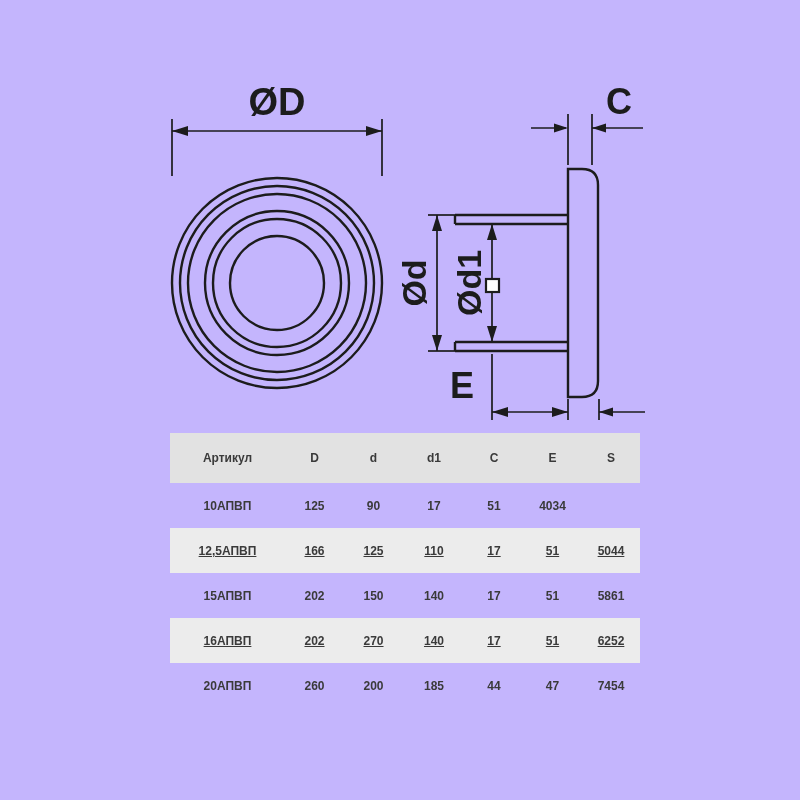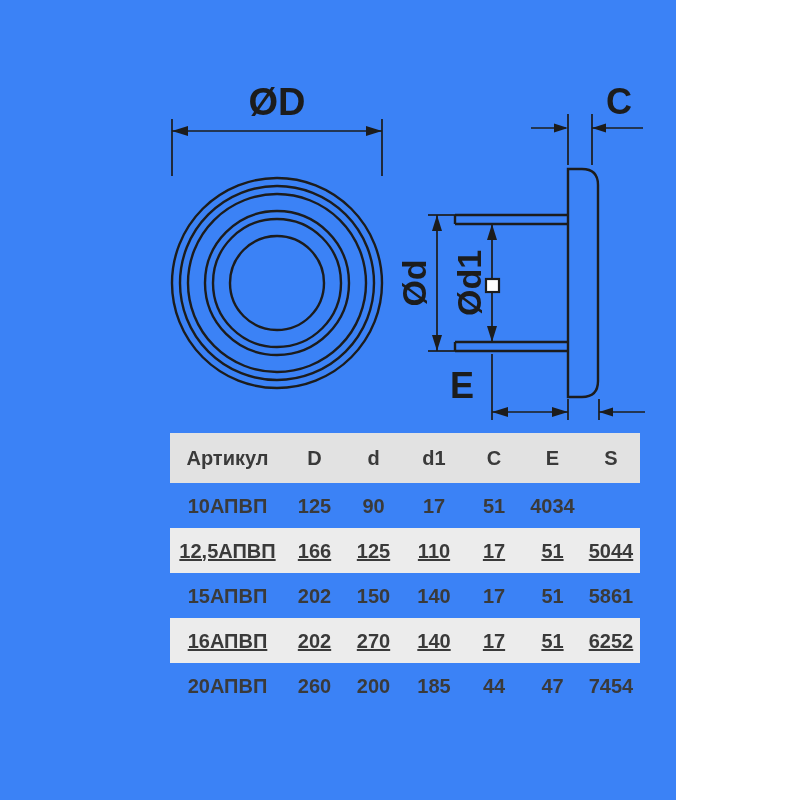--- a/index.html
+++ b/index.html
@@ -2,39 +2,39 @@
 <html><head>
 <meta charset="utf-8">
 <style>
   * { margin: 0; padding: 0; box-sizing: border-box; }
   html, body { background: #ffffff; }
   body {
     width: 800px; height: 800px;
     font-family: "Liberation Sans", sans-serif;
   }
   .canvas {
-    position: relative; width: 676px; height: 800px;
-    background: #3b82f6; overflow: hidden;
+    position: relative; width: 800px; height: 800px;
+    background: #c4b5fd; overflow: hidden;
   }
   .drawing { position: absolute; top: 0; left: 0; }
 
   .spec-table {
     position: absolute; left: 170px; top: 433px; width: 470px;
     color: #3a3a3a; font-weight: bold;
   }
   .trow {
     display: grid;
     grid-template-columns: 115px 59px 59px 62px 58px 59px 58px;
     height: 45px;
   }
   .trow.header { height: 50px; background: #e2e2e2; }
   .trow.shaded { background: #ececec; text-decoration: underline; }
   .cell {
     display: flex; align-items: center; justify-content: center;
-    font-size: 20px; line-height: 1;
+    font-size: 12px; line-height: 1;
   }
   svg text {
     font-family: "Liberation Sans", sans-serif;
     font-weight: bold;
     fill: #1c1c1c;
   }
   .objline { stroke: #1c1c1c; stroke-width: 2.4; fill: none; }
   .dimline { stroke: #1c1c1c; stroke-width: 1.7; fill: none; }
   .arrow   { fill: #1c1c1c; stroke: none; }
 </style>

